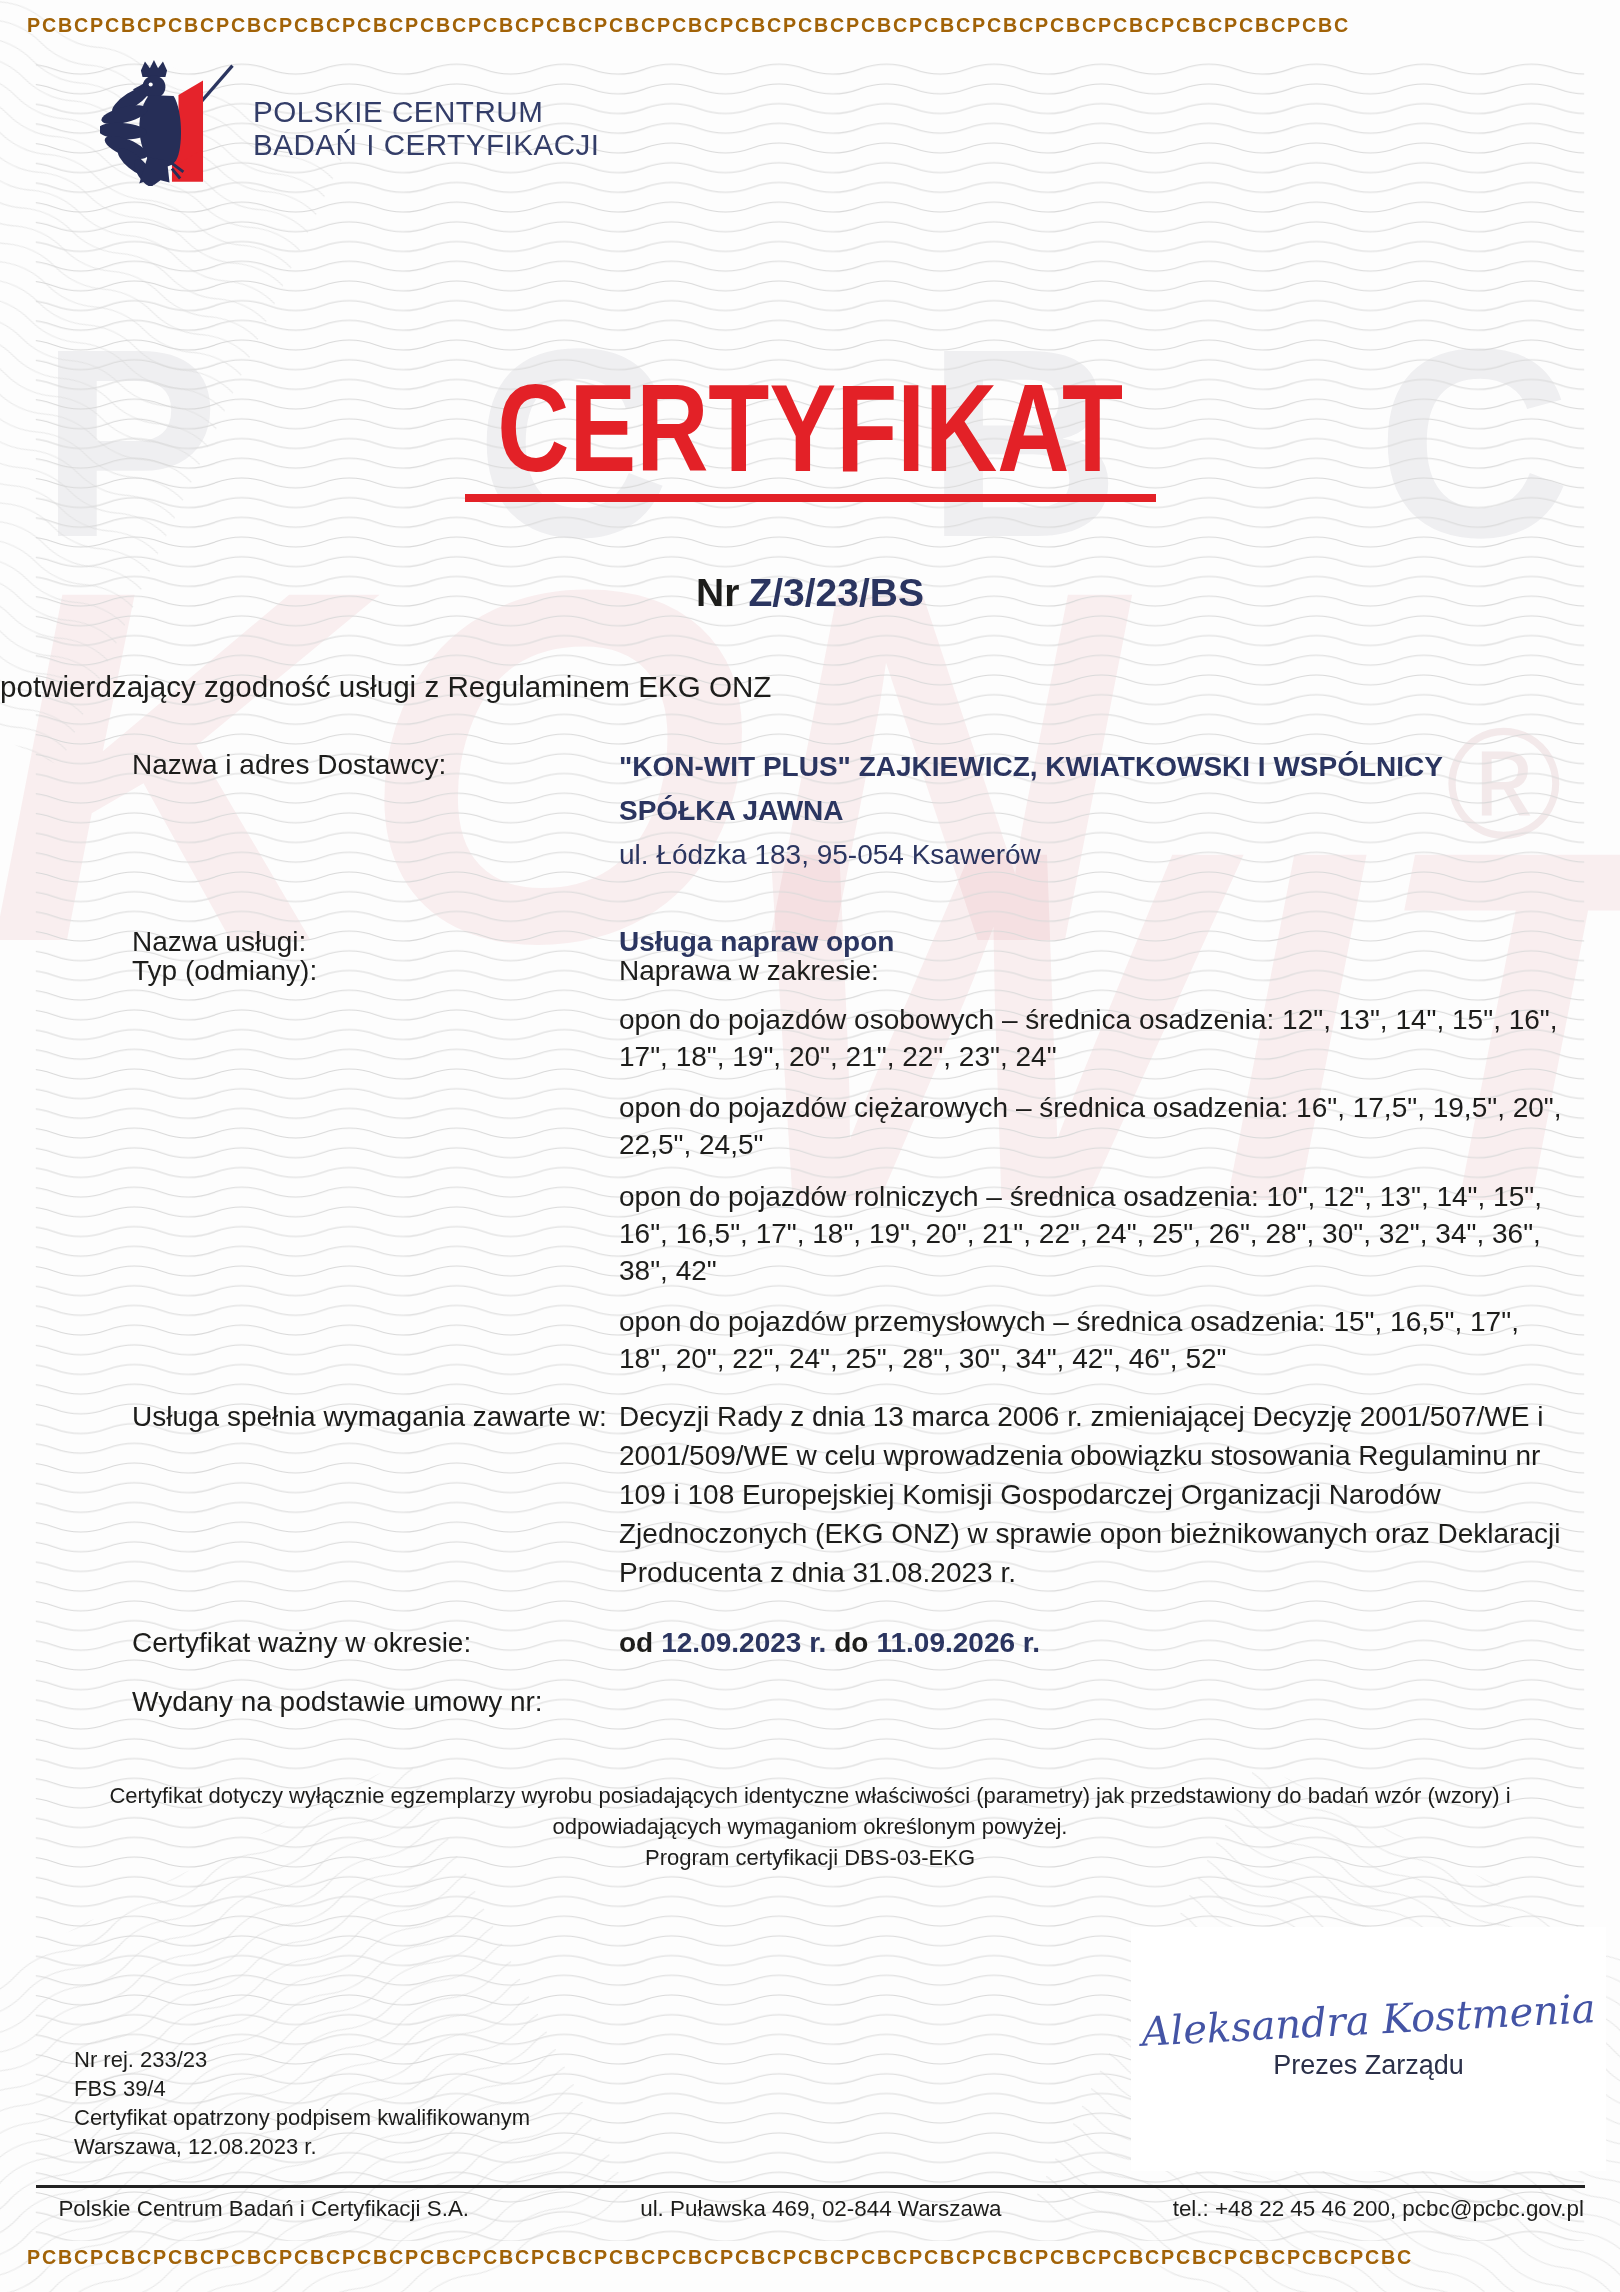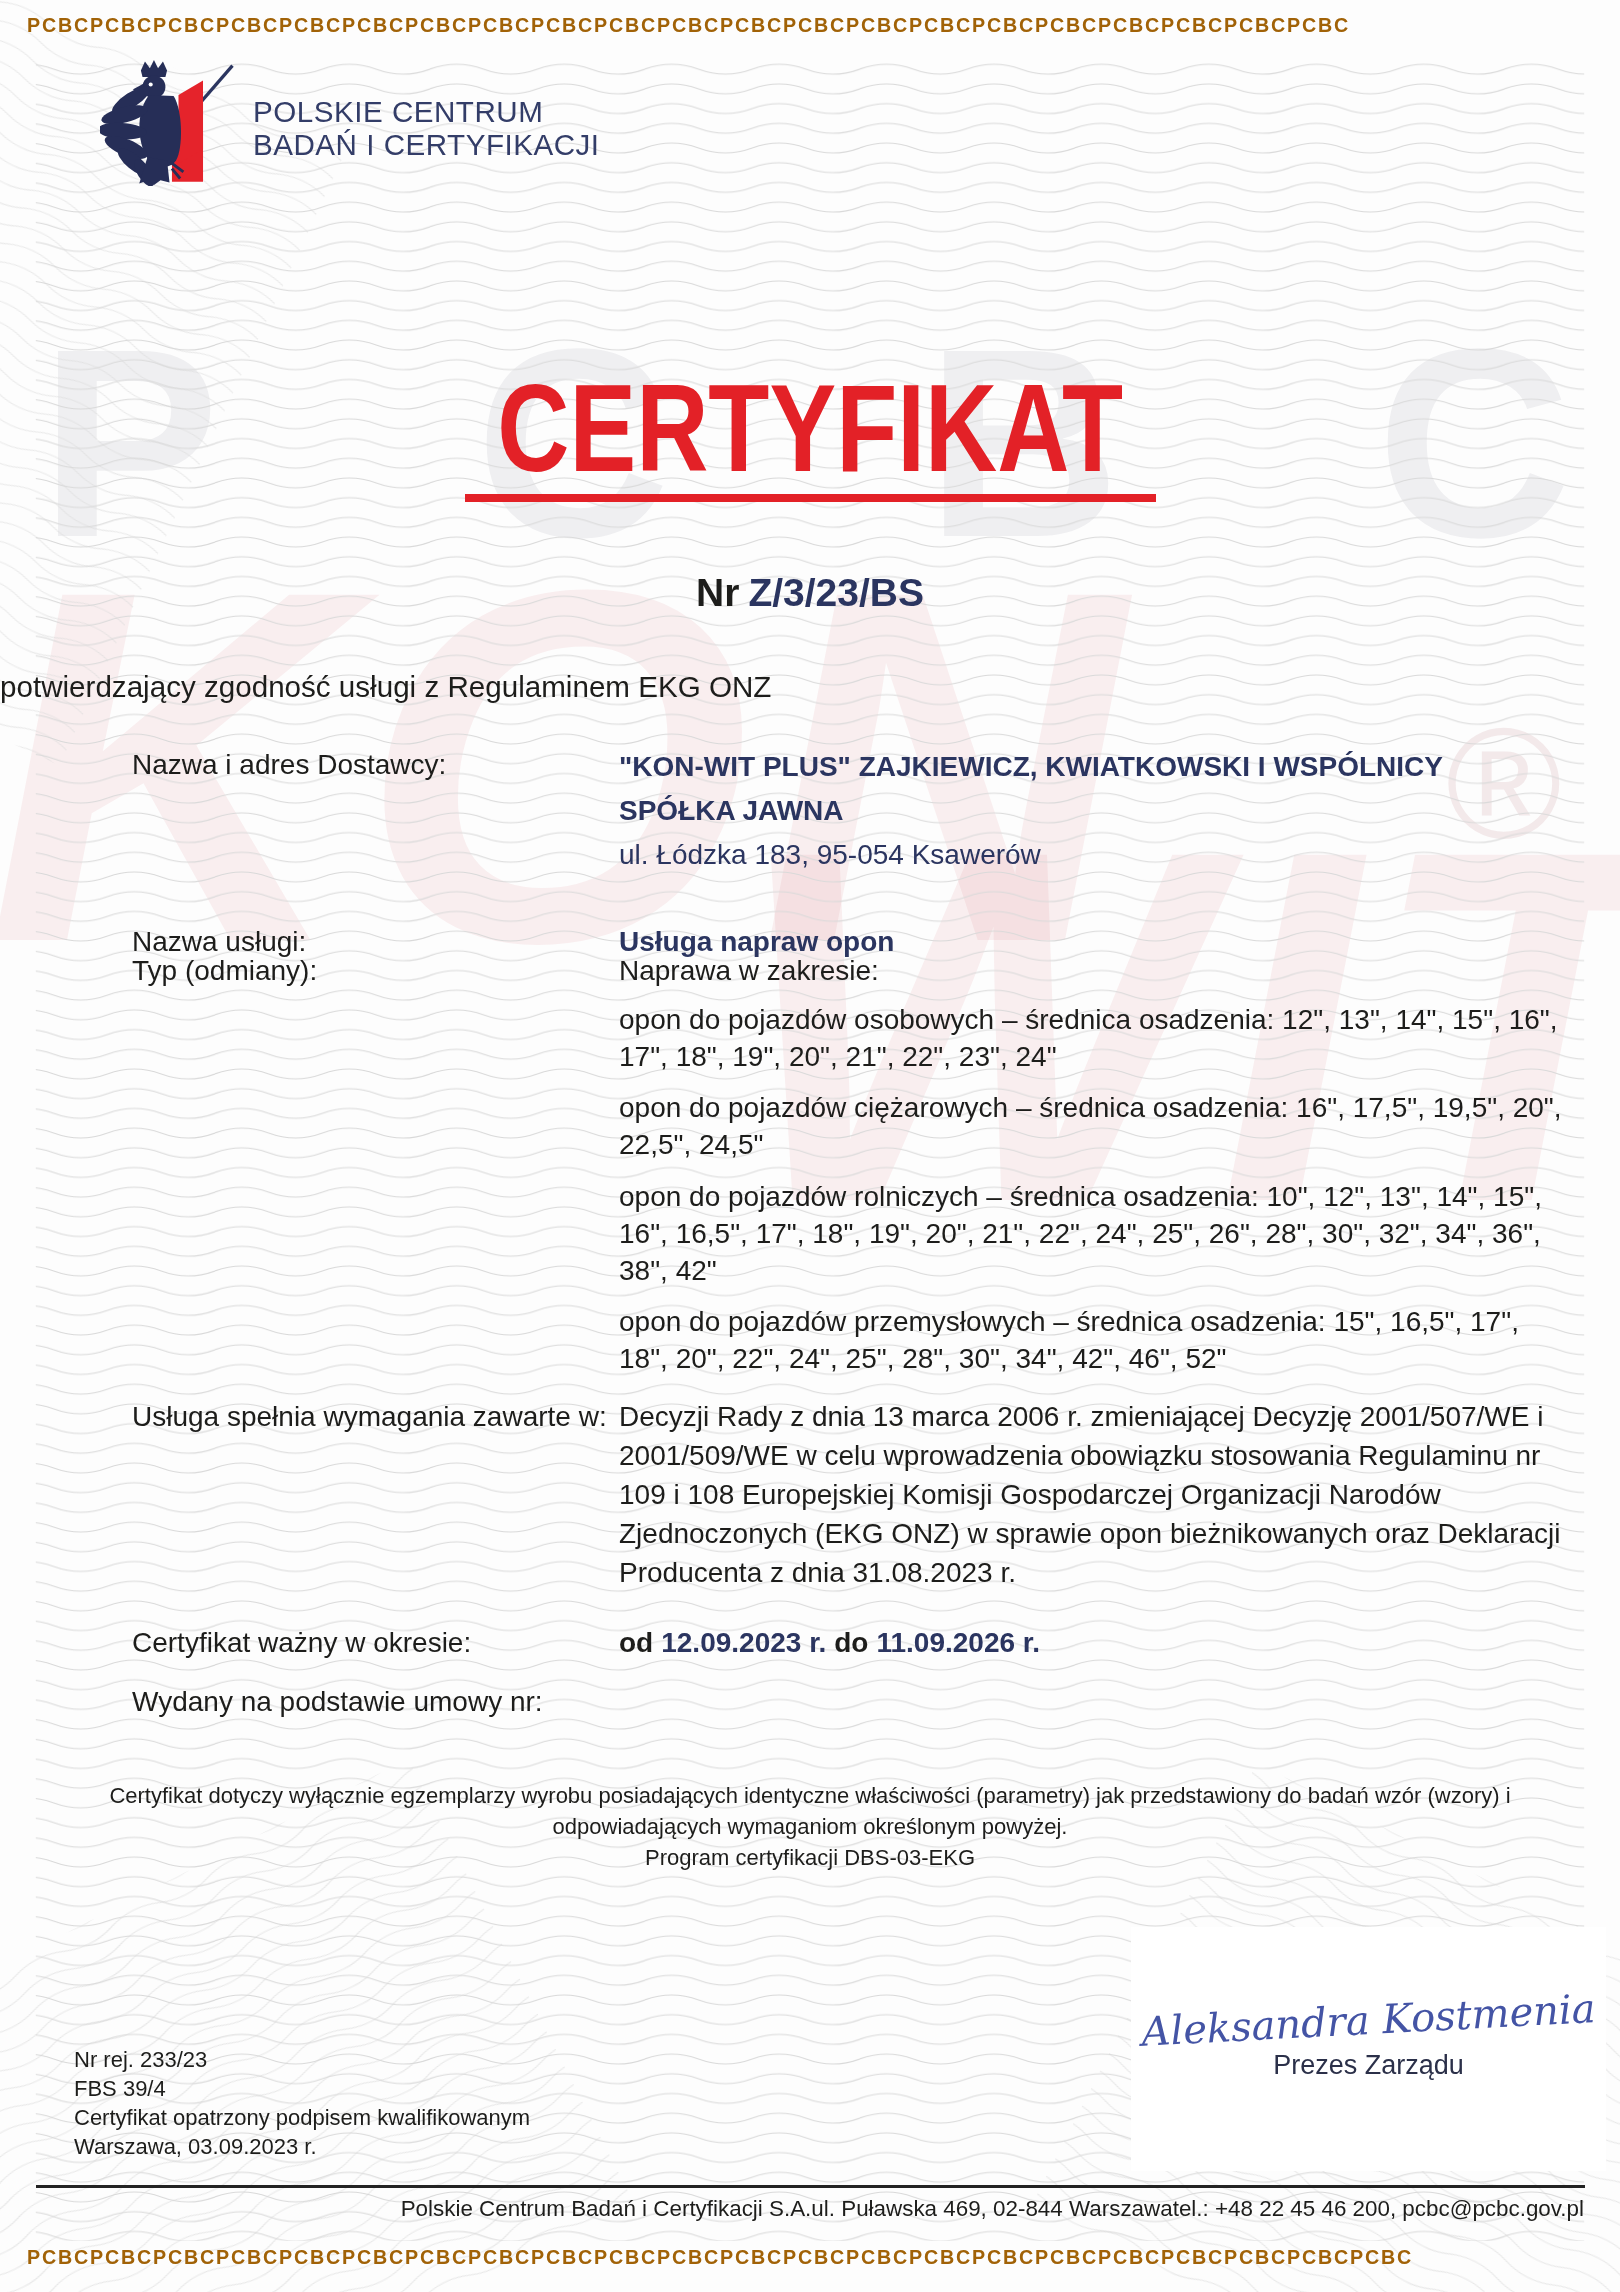--- a/index.html
+++ b/index.html
@@ -55,22 +55,22 @@
   .disclaimer p{margin:0;}
   
   .sig-box{left:1131px;top:1927px;width:475px;height:244px;background:#ffffff;text-align:center;}
   .sig-name{margin-top:70px;font-family:"DejaVu Serif",serif;font-style:italic;font-size:40px;
             color:#4454a5;transform:rotate(-3deg);}
   .sig-role{margin-top:7.2px;font-size:27px;color:#2b3049;}
   
   .registry{left:74px;top:2045px;font-size:22px;line-height:29px;}
   
   .footer-rule{left:36px;top:2185px;width:1549px;height:2.7px;background:#232323;}
-  .footer-row{left:36px;right:36px;top:2196px;display:flex;justify-content:flex-end;
-              font-size:22.4px;}
+  .footer-row{left:36px;right:36px;top:2196px;display:flex;justify-content:space-between;
+              font-size:22.4px;gap:20px;}
   .footer-row .cell{white-space:nowrap;}
   .footer-company{padding-left:22.4px;}
 </style>
 </head>
 <body>
 
 <div class="page">
 
   <div class="wm-layer">
     <div class="abs wm-pcbc">
@@ -198,21 +198,21 @@
 
     <div class="abs sig-box">
       <div class="sig-name">Aleksandra Kostmenia</div>
       <div class="sig-role">Prezes Zarządu</div>
     </div>
 
     <div class="abs registry">
       <div>Nr rej. 233/23</div>
       <div>FBS 39/4</div>
       <div>Certyfikat opatrzony podpisem kwalifikowanym</div>
-      <div>Warszawa, 03.09.2023 r.</div>
+      <div>Warszawa, 12.08.2023 r.</div>
     </div>
 
     <div class="abs footer-rule"></div>
     <div class="abs footer-row">
       <span class="cell footer-company">Polskie Centrum Badań i Certyfikacji S.A.</span>
       <span class="cell">ul. Puławska 469, 02-844 Warszawa</span>
       <span class="cell">tel.: +48 22 45 46 200, pcbc@pcbc.gov.pl</span>
     </div>
 
     <div class="abs pcbc-row pcbc-bottom">

